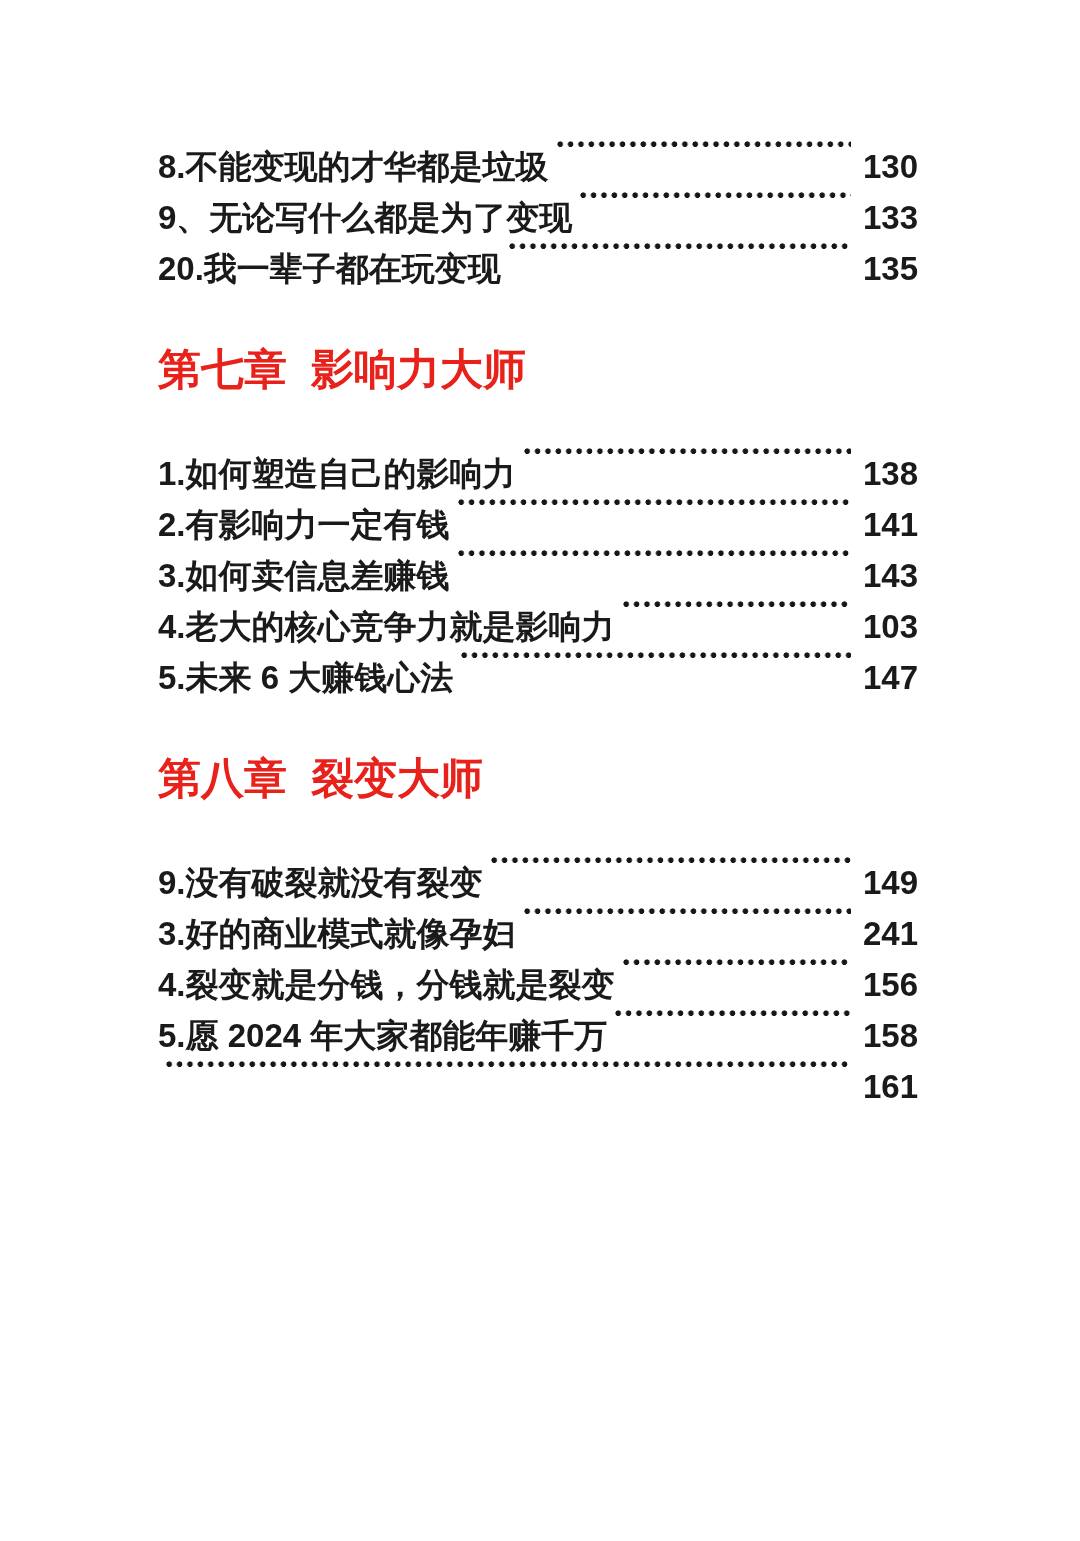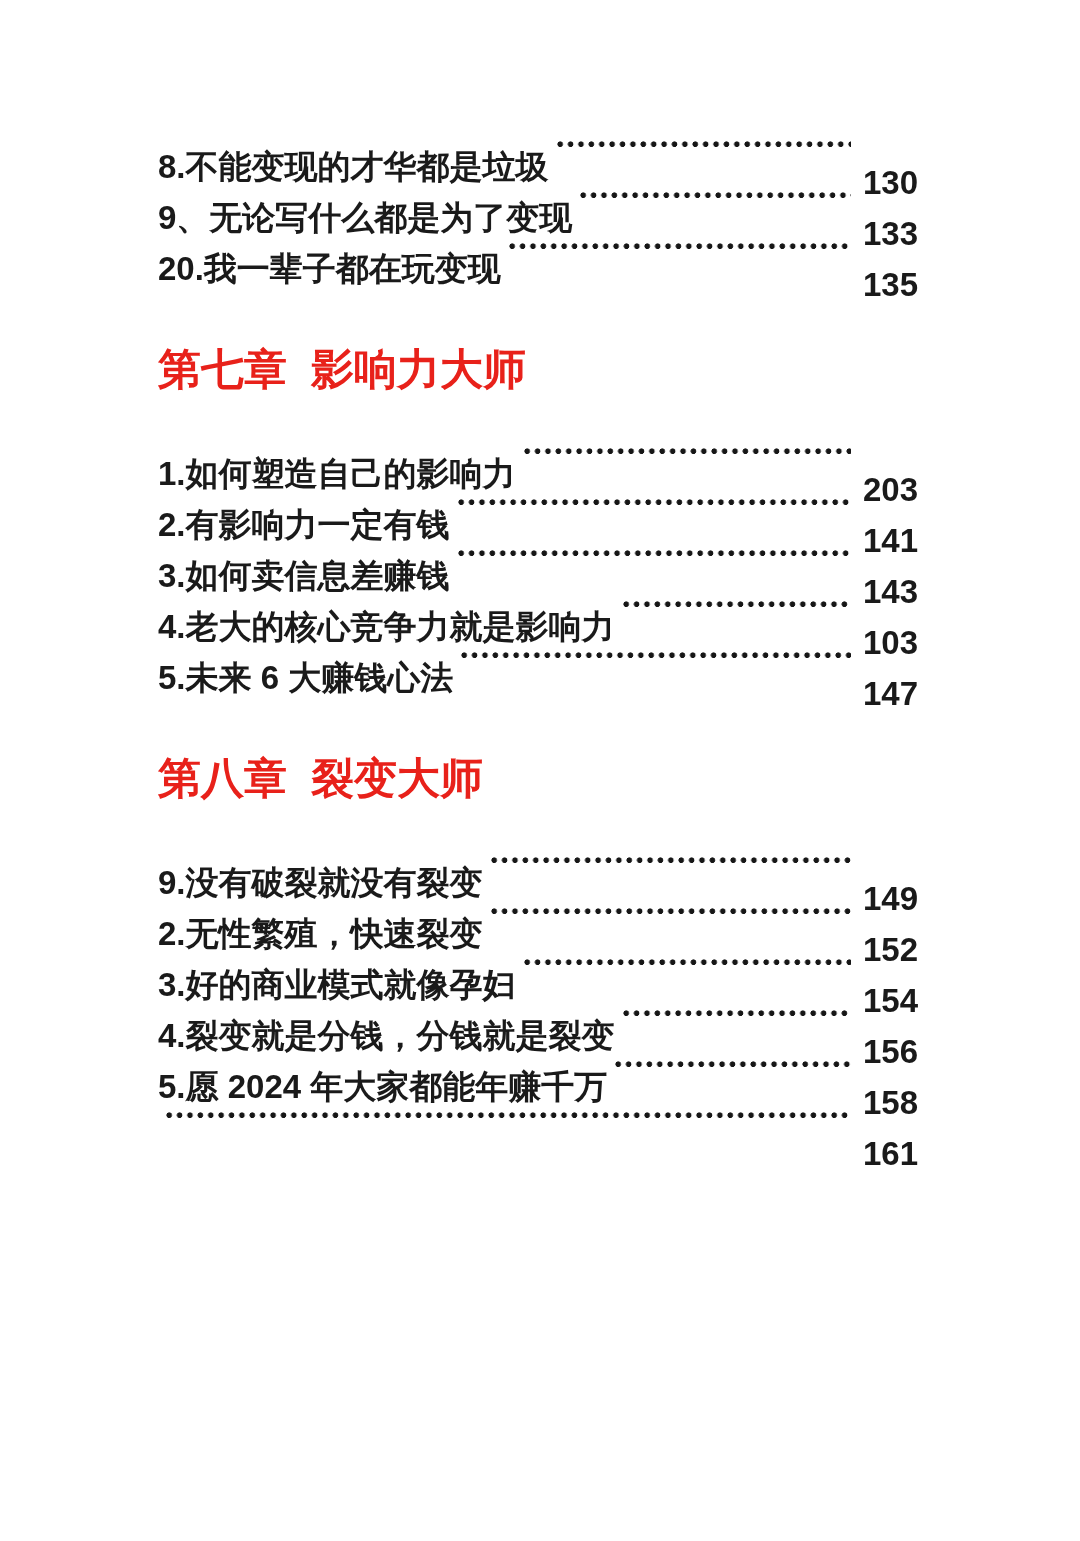--- a/index.html
+++ b/index.html
@@ -18,21 +18,21 @@
     padding: 141px 162px 0 158px;
   }
   .toc-row {
     display: flex;
     align-items: flex-start;
     height: 51px;
     line-height: 51px;
     font-size: 33px;
   }
   .toc-title { white-space: pre; }
-  .toc-page  { white-space: nowrap; margin-top: 16px; }
+  .toc-page  { white-space: nowrap; }
   .leader {
     flex: 1 1 auto;
     height: 7px;
     margin: 0 12px 0 8px;
     background-image: radial-gradient(circle at 3.2px 3.2px, #161616 2.5px, transparent 3.1px);
     background-size: 10.4px 7px;
     background-repeat: repeat-x;
     background-position: left bottom;
   }
   .chapter {
@@ -64,21 +64,21 @@
       <span class="toc-title">20.我一辈子都在玩变现</span>
       <span class="leader"></span>
       <span class="toc-page">135</span>
     </div>
 
     <div class="chapter">第七章  影响力大师</div>
 
     <div class="toc-row">
       <span class="toc-title">1.如何塑造自己的影响力</span>
       <span class="leader"></span>
-      <span class="toc-page">203</span>
+      <span class="toc-page">138</span>
     </div>
     <div class="toc-row">
       <span class="toc-title">2.有影响力一定有钱</span>
       <span class="leader"></span>
       <span class="toc-page">141</span>
     </div>
     <div class="toc-row">
       <span class="toc-title">3.如何卖信息差赚钱</span>
       <span class="leader"></span>
       <span class="toc-page">143</span>
@@ -95,28 +95,23 @@
     </div>
 
     <div class="chapter">第八章  裂变大师</div>
 
     <div class="toc-row">
       <span class="toc-title">9.没有破裂就没有裂变</span>
       <span class="leader"></span>
       <span class="toc-page">149</span>
     </div>
     <div class="toc-row">
-      <span class="toc-title">2.无性繁殖，快速裂变</span>
-      <span class="leader"></span>
-      <span class="toc-page">152</span>
-    </div>
-    <div class="toc-row">
       <span class="toc-title">3.好的商业模式就像孕妇</span>
       <span class="leader"></span>
-      <span class="toc-page">154</span>
+      <span class="toc-page">241</span>
     </div>
     <div class="toc-row">
       <span class="toc-title">4.裂变就是分钱，分钱就是裂变</span>
       <span class="leader"></span>
       <span class="toc-page">156</span>
     </div>
     <div class="toc-row">
       <span class="toc-title">5.愿 2024 年大家都能年赚千万</span>
       <span class="leader"></span>
       <span class="toc-page">158</span>

